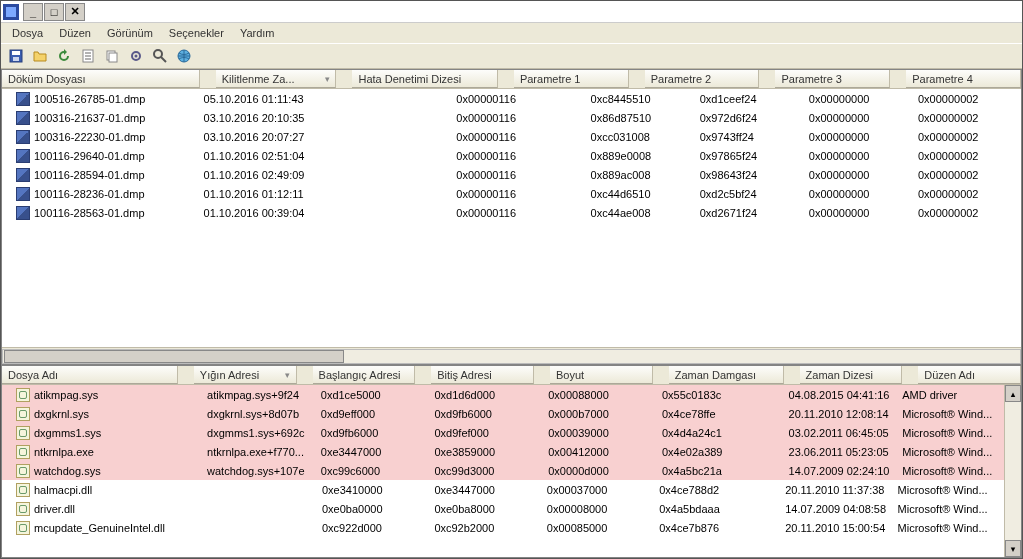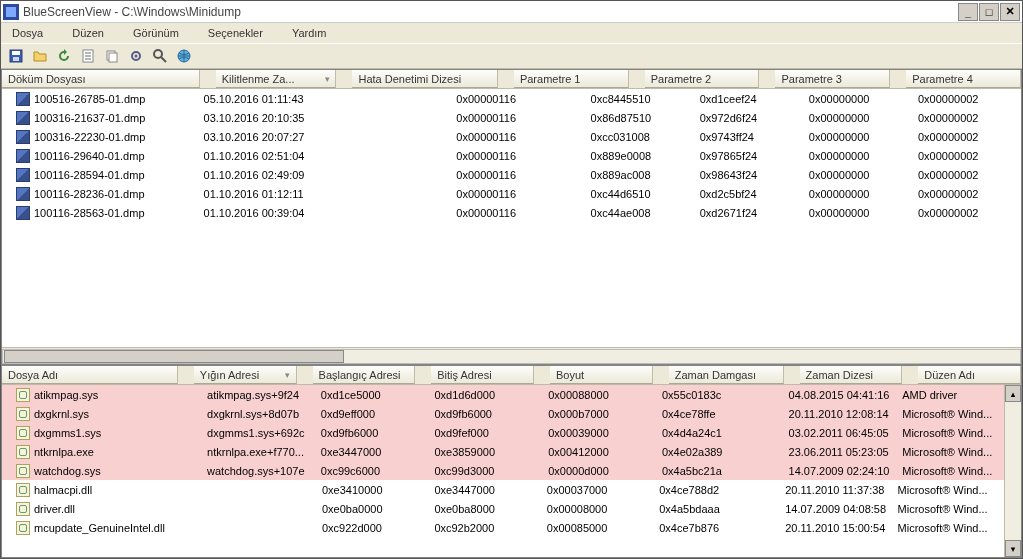--- a/index.html
+++ b/index.html
@@ -45,21 +45,21 @@
     font-weight:bold;
     cursor:default;
   }
   
   .menubar {
     background: #ece9d8;
     height: 20px;
     display: flex;
     align-items: center;
     padding: 0 4px;
-    gap: 15px;
+    gap: 2px;
   }
   .menubar span {
     padding: 2px 7px;
     color: #333;
     cursor: default;
   }
   
   .toolbar {
     background: #ece9d8;
     height: 26px;
@@ -122,21 +122,20 @@
   
   .tw0{width:200px}.tw1{width:122px}.tw2{width:147px}.tw3{width:143px}.tw4{width:116px}.tw5{width:116px}.tw6{width:116px}.tw7{width:116px}
   
   .bw0{width:200px}.bw1{width:116px}.bw2{width:116px}.bw3{width:116px}.bw4{width:116px}.bw5{width:130px}.bw6{width:116px}.bw7{width:116px}
 </style>
 </head>
 <body>
 
 <div class="titlebar">
   <span class="app-icon"></span>
-  <span class="titlebar-text">BlueScreenView  -  C:\Windows\Minidump</span>
   <div class="winbtns">
     <div class="winbtn">_</div>
     <div class="winbtn">□</div>
     <div class="winbtn">✕</div>
   </div>
 </div>
 
 <div class="menubar">
   <span>Dosya</span>
   <span>Düzen</span>

